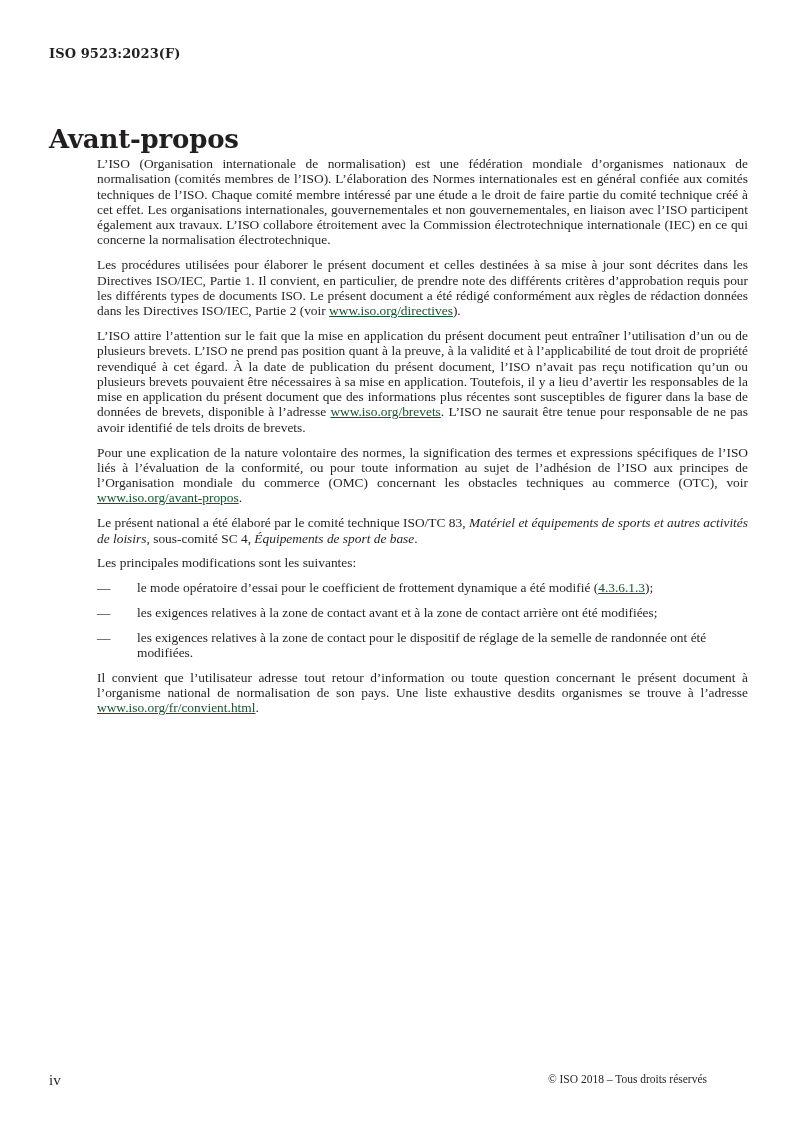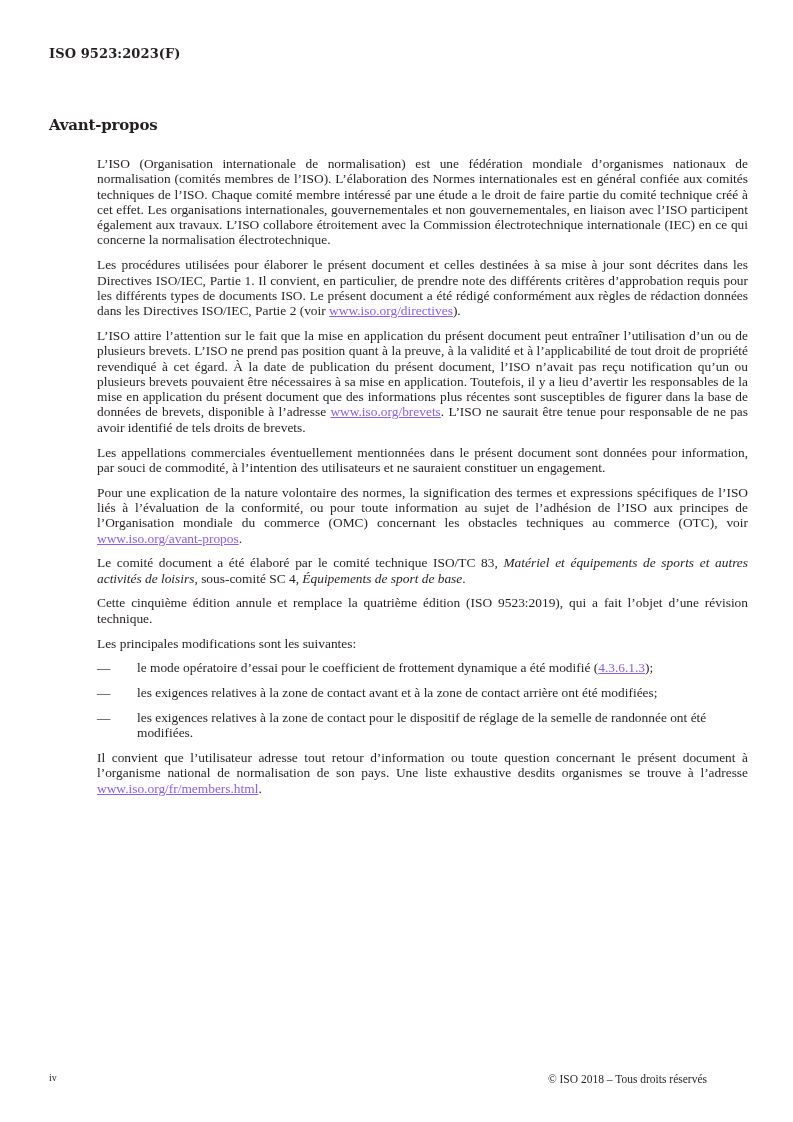--- a/index.html
+++ b/index.html
@@ -27,64 +27,64 @@
       left: 49px;
       top: 46px;
       font-family: "DejaVu Serif", serif;
       font-weight: bold;
       font-size: 13px;
       letter-spacing: 0.1px;
     }
     .title {
       position: absolute;
       left: 49px;
-      top: 116px;
+      top: 124px;
       margin: 0;
       font-family: "DejaVu Serif", serif;
       font-weight: bold;
-      font-size: 15px;
+      font-size: 26px;
       letter-spacing: -0.2px;
     }
     .content {
       position: absolute;
       left: 49px;
       top: 156px;
       width: 651px;
       font-family: "Liberation Serif", "DejaVu Serif", serif;
       font-size: 13.4px;
       line-height: 15.3px;
       margin-left: 48px;
     }
     .content p {
       margin: 0 0 9.5px 0;
       text-align: justify;
     }
     .content a {
-      color: #8b5cf6;
+      color: #14532d;
       text-decoration: underline;
     }
     .content em { font-style: italic; }
     .list { margin: 0 0 9.5px 0; padding: 0; list-style: none; }
     .list li {
       position: relative;
       padding-left: 40px;
       margin: 0 0 9.5px 0;
       text-align: left;
     }
     .list li .dash {
       position: absolute;
       left: 0;
       top: 0;
     }
     .footer-left {
       position: absolute;
       left: 49px;
       top: 1072px;
       font-family: "Liberation Serif", serif;
-      font-size: 10px;
+      font-size: 15px;
     }
     .footer-right {
       position: absolute;
       right: 94px;
       top: 1073px;
       font-family: "Liberation Serif", serif;
       font-size: 11.5px;
     }
   </style>
 </head>
@@ -97,42 +97,40 @@
   <h1 class="title">Avant-propos</h1>
 
   <div class="content">
 
     <p>L’ISO (Organisation internationale de normalisation) est une fédération mondiale d’organismes nationaux de normalisation (comités membres de l’ISO). L’élaboration des Normes internationales est en général confiée aux comités techniques de l’ISO. Chaque comité membre intéressé par une étude a le droit de faire partie du comité technique créé à cet effet. Les organisations internationales, gouvernementales et non gouvernementales, en liaison avec l’ISO participent également aux travaux. L’ISO collabore étroitement avec la Commission électrotechnique internationale (IEC) en ce qui concerne la normalisation électrotechnique.</p>
 
     <p><span>Les procédures utilisées pour élaborer le présent document et celles destinées à sa mise à jour sont décrites dans les Directives ISO/IEC, Partie 1. Il convient, en particulier, de prendre note des différents critères d’approbation requis pour les différents types de documents ISO. Le présent document a été rédigé conformément aux règles de rédaction données dans les Directives ISO/IEC, Partie 2 (voir </span><a href="#">www.iso.org/directives</a><span>).</span></p>
 
     <p><span>L’ISO attire l’attention sur le fait que la mise en application du présent document peut entraîner l’utilisation d’un ou de plusieurs brevets. L’ISO ne prend pas position quant à la preuve, à la validité et à l’applicabilité de tout droit de propriété revendiqué à cet égard. À la date de publication du présent document, l’ISO n’avait pas reçu notification qu’un ou plusieurs brevets pouvaient être nécessaires à sa mise en application. Toutefois, il y a lieu d’avertir les responsables de la mise en application du présent document que des informations plus récentes sont susceptibles de figurer dans la base de données de brevets, disponible à l’adresse </span><a href="#">www.iso.org/brevets</a><span>. L’ISO ne saurait être tenue pour responsable de ne pas avoir identifié de tels droits de brevets.</span></p>
 
-    <p>Les appellations commerciales éventuellement mentionnées dans le présent document sont données pour information, par souci de commodité, à l’intention des utilisateurs et ne sauraient constituer un engagement.</p>
 
     <p><span>Pour une explication de la nature volontaire des normes, la signification des termes et expressions spécifiques de l’ISO liés à l’évaluation de la conformité, ou pour toute information au sujet de l’adhésion de l’ISO aux principes de l’Organisation mondiale du commerce (OMC) concernant les obstacles techniques au commerce (OTC), voir </span><a href="#">www.iso.org/avant-propos</a><span>.</span></p>
 
-    <p><span>Le comité document a été élaboré par le comité technique ISO/TC 83, </span><em>Matériel et équipements de sports et autres activités de loisirs</em><span>, sous-comité SC 4, </span><em>Équipements de sport de base</em><span>.</span></p>
+    <p><span>Le présent national a été élaboré par le comité technique ISO/TC 83, </span><em>Matériel et équipements de sports et autres activités de loisirs</em><span>, sous-comité SC 4, </span><em>Équipements de sport de base</em><span>.</span></p>
 
-    <p>Cette cinquième édition annule et remplace la quatrième édition (ISO 9523:2019), qui a fait l’objet d’une révision technique.</p>
 
     <p>Les principales modifications sont les suivantes:</p>
 
     <ul class="list">
       <li>
         <span class="dash">—</span><span>le mode opératoire d’essai pour le coefficient de frottement dynamique a été modifié (</span><a href="#">4.3.6.1.3</a><span>);</span>
       </li>
       <li>
         <span class="dash">—</span><span>les exigences relatives à la zone de contact avant et à la zone de contact arrière ont été modifiées;</span>
       </li>
       <li>
         <span class="dash">—</span><span>les exigences relatives à la zone de contact pour le dispositif de réglage de la semelle de randonnée ont été modifiées.</span>
       </li>
     </ul>
 
-    <p><span>Il convient que l’utilisateur adresse tout retour d’information ou toute question concernant le présent document à l’organisme national de normalisation de son pays. Une liste exhaustive desdits organismes se trouve à l’adresse </span><a href="#">www.iso.org/fr/members.html</a><span>.</span></p>
+    <p><span>Il convient que l’utilisateur adresse tout retour d’information ou toute question concernant le présent document à l’organisme national de normalisation de son pays. Une liste exhaustive desdits organismes se trouve à l’adresse </span><a href="#">www.iso.org/fr/convient.html</a><span>.</span></p>
 
   </div>
 
   <div class="footer-left">iv</div>
   <div class="footer-right">© ISO 2018 – Tous droits réservés</div>
 
 </div>
 
 </body></html>

